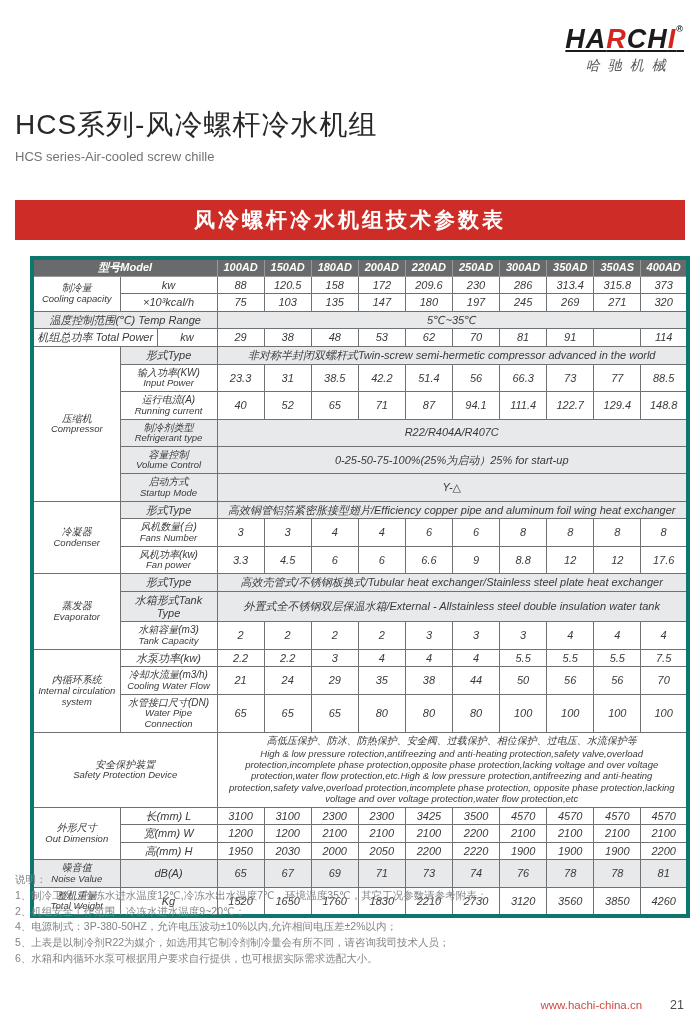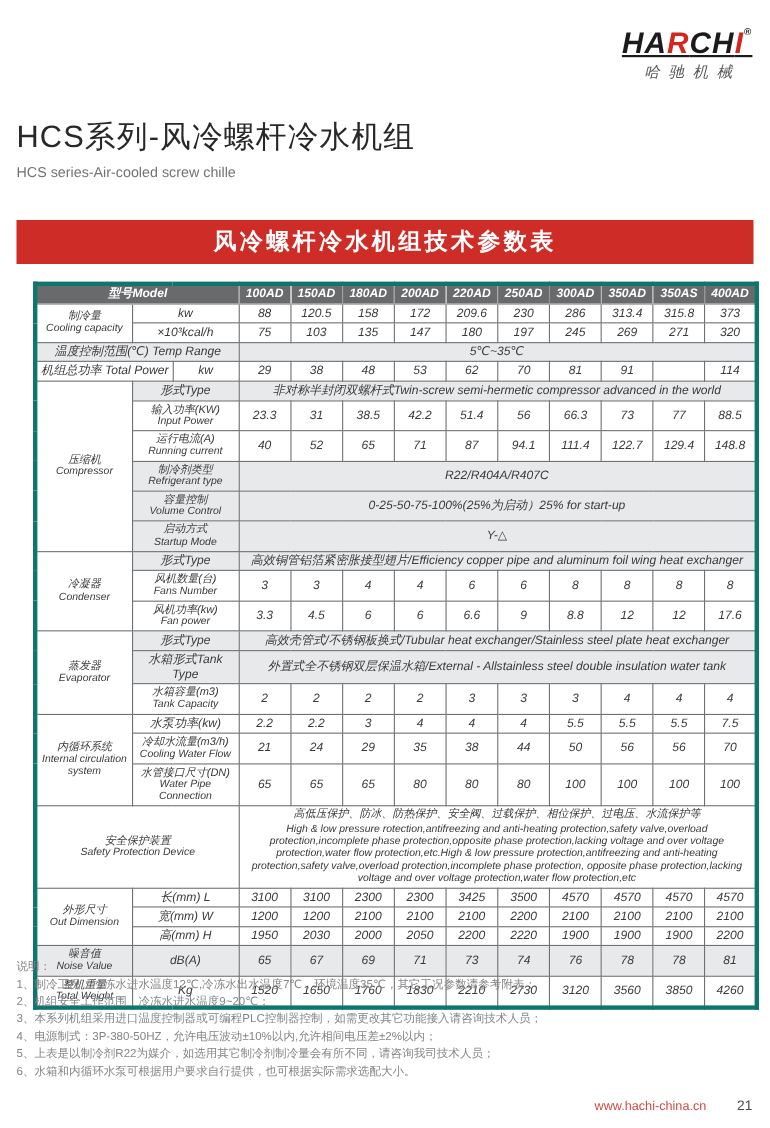--- a/index.html
+++ b/index.html
@@ -429,21 +429,20 @@
         <td class="num">3850</td>
         <td class="num">4260</td>
       </tr>
   </tbody>
 </table>
 
 <div class="notes">
   <div class="note-title">说明：</div>
 <div class="note-line">1、制冷工况：冷冻水进水温度12℃,冷冻水出水温度7℃，环境温度35℃，其它工况参数请参考附表；</div>
     <div class="note-line">2、机组安全工作范围：冷冻水进水温度9~20℃；</div>
-    <div class="note-line">3、本系列机组采用进口温度控制器或可编程PLC控制器控制，如需更改其它功能接入请咨询技术人员；</div>
     <div class="note-line">4、电源制式：3P-380-50HZ，允许电压波动±10%以内,允许相间电压差±2%以内；</div>
     <div class="note-line">5、上表是以制冷剂R22为媒介，如选用其它制冷剂制冷量会有所不同，请咨询我司技术人员；</div>
     <div class="note-line">6、水箱和内循环水泵可根据用户要求自行提供，也可根据实际需求选配大小。</div>
   </div>
 
 <div class="footer">
   <span class="site">www.hachi-china.cn</span>
   <span class="pageno">21</span>
 </div>
 

